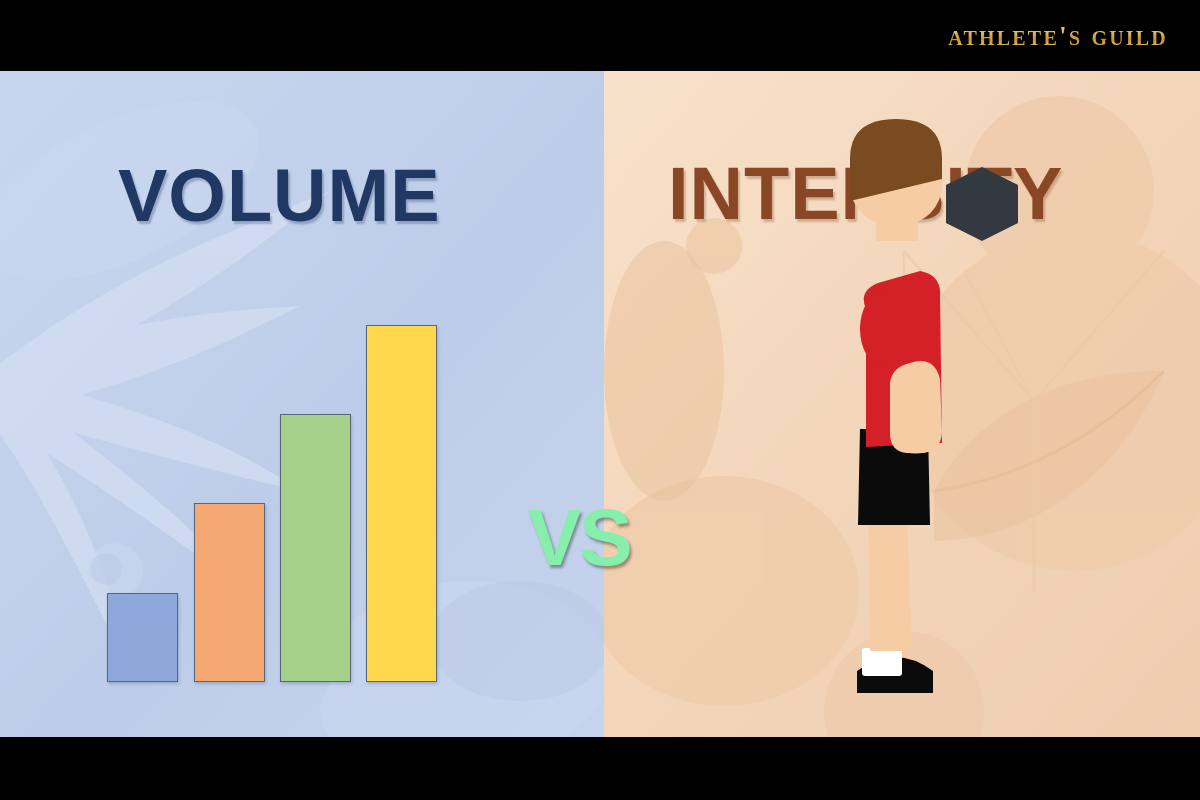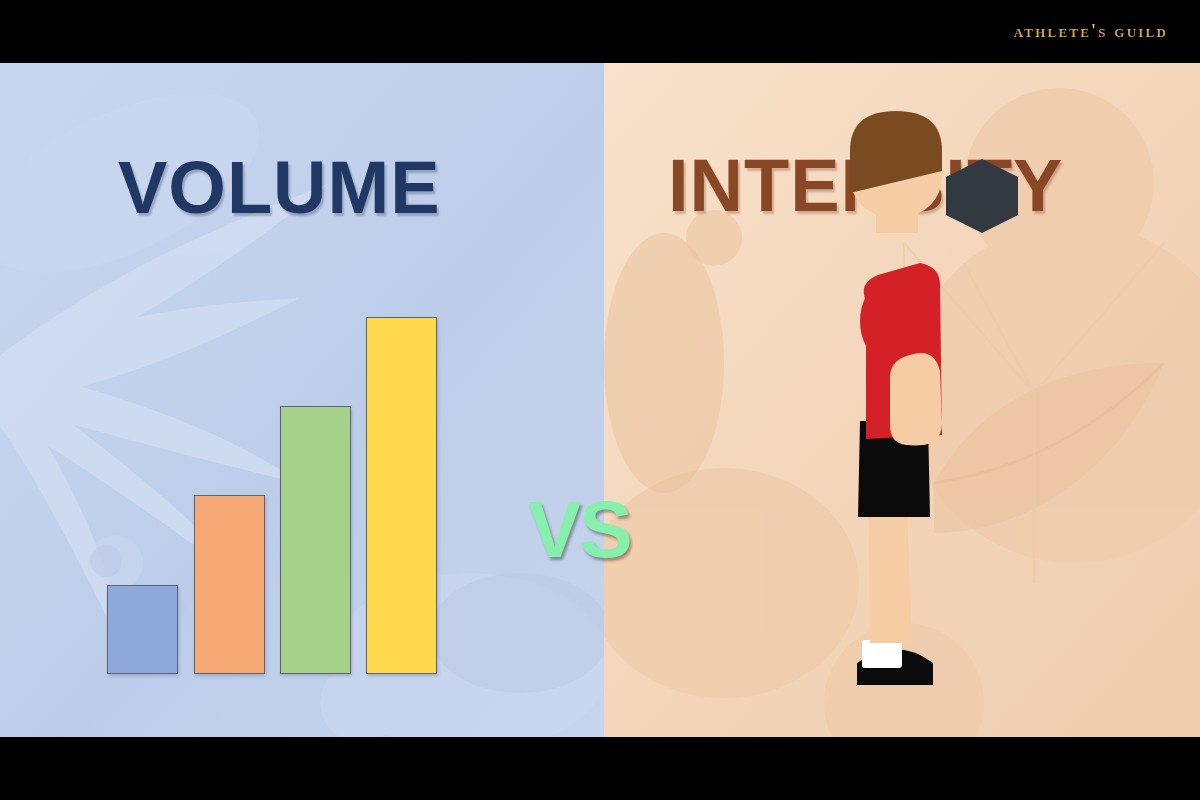--- a/index.html
+++ b/index.html
@@ -31,40 +31,40 @@
   .letterbox.top    { top: 0;  height: 61px; }
   .letterbox.bottom { top: 737px; height: 63px; }
 
   
   .brand {
     position: absolute;
     top: 22px;
     right: 32px;
     z-index: 60;
     font-family: "Liberation Serif", "DejaVu Serif", serif;
-    font-size: 18px;
+    font-size: 28px;
     font-weight: 700;
     letter-spacing: 2.2px;
     font-variant: small-caps;
     text-transform: lowercase;
     line-height: 1;
     background: linear-gradient(180deg, #F3DC9B 0%, #E0B857 38%, #C89530 62%, #E7CB7C 100%);
     -webkit-background-clip: text;
     background-clip: text;
     color: transparent;
     -webkit-text-fill-color: transparent;
     text-shadow: 0 0 0 rgba(0,0,0,0);
     white-space: nowrap;
   }
 
   
   #canvas {
     position: absolute;
     left: 0;
-    top: 63px;
+    top: 71px;
     width: 1200px;
     height: 676px;
     overflow: hidden;
     z-index: 10;
   }
 
   
   .panel {
     position: absolute;
     top: 0;

